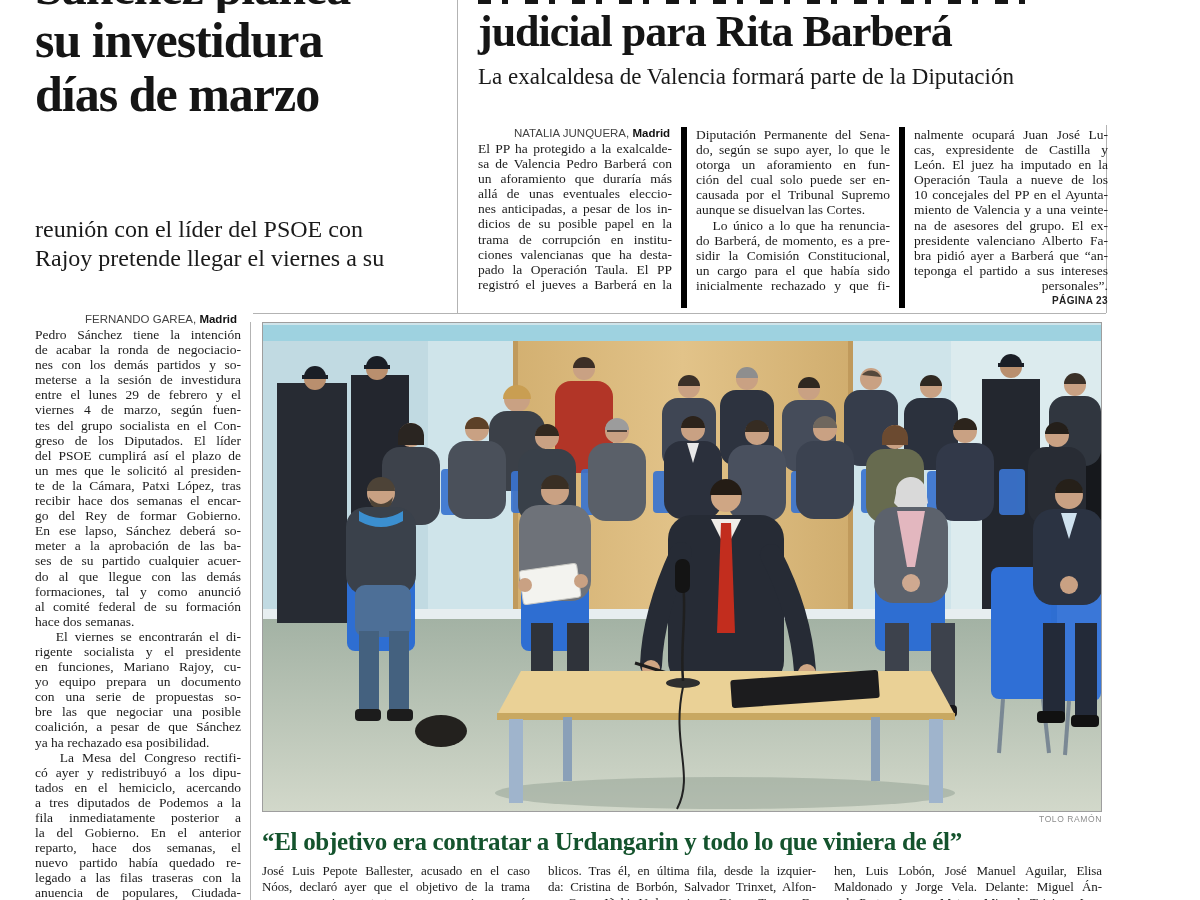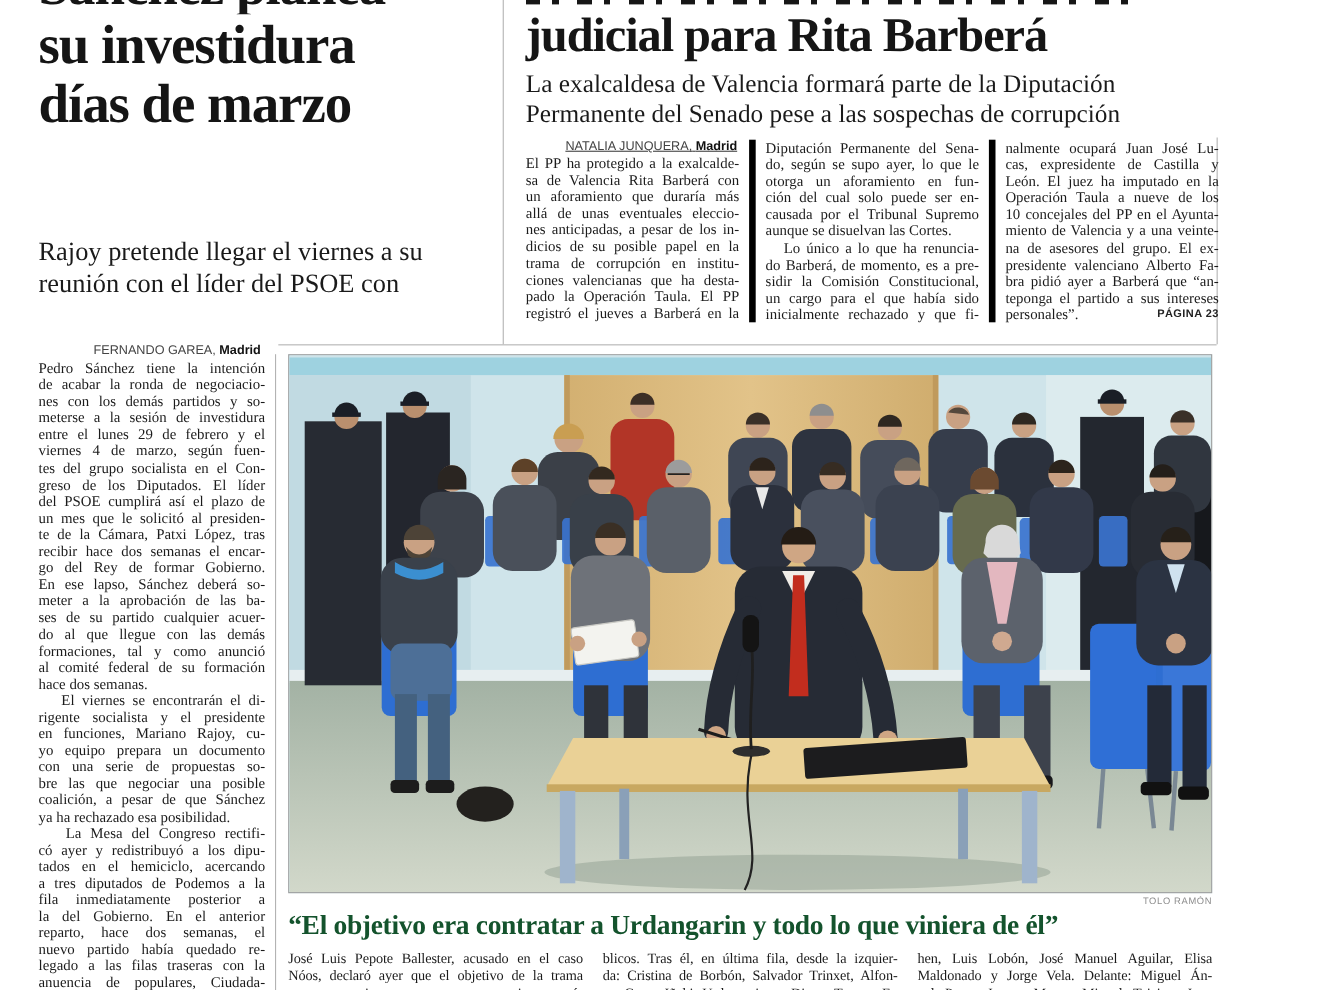--- a/index.html
+++ b/index.html
@@ -17,31 +17,31 @@
   .glyph-tips{height:4px;width:560px;margin-top:0;
      background:repeating-linear-gradient(90deg,#161616 0 13px,transparent 13px 24px,#161616 24px 30px,transparent 30px 47px);}
   #right-hl{left:478px;top:7px;width:630px;}
   #right-hl .hl-line{font-size:44px;line-height:50px;}
   #right-sub{left:478px;top:64px;width:630px;font-size:23px;line-height:26.5px;color:#1a1a1a;}
   
   .byline{font-family:"Liberation Sans",sans-serif;font-size:11.5px;color:#444;
           white-space:nowrap;margin-bottom:2px;}
   .byline .place{font-weight:700;color:#111;}
   #left-colum .byline{padding-left:50px;}
-  .colx .byline{padding-left:36px;text-decoration:underline;}
+  .colx .byline{padding-left:36px;}
   
   .tl{font-size:13.5px;line-height:15.1px;color:#1b1b1b;
       text-align:justify;text-align-last:justify;}
   .tl.fl{text-align-last:left;}
   #left-colum{left:35px;top:313px;width:206px;}
   #right-cols{left:478px;top:127px;width:630px;display:flex;}
   .colx{width:196px;}
   .colx + .colx{border-left:6px solid #000000;margin-left:9px;padding-left:9px;}
   .pageref-line{display:flex;justify-content:space-between;align-items:flex-end;
-      font-size:13.5px;line-height:15.1px;color:#1b1b1b;}
+      font-size:13.5px;line-height:15.1px;color:#1b1b1b;flex-direction:column;}
   .pageref{font-size:10px;font-weight:700;letter-spacing:.4px;font-family:"Liberation Sans",sans-serif;color:#222;}
   
   .vrule{width:1px;background:#b3b3b3;}
   .hrule{height:1px;background:#b3b3b3;}
   
   #photo{left:262px;top:322px;width:840px;height:490px;border:1px solid #9e9e9e;
          box-sizing:border-box;background:#cfe4ea;}
   #photo svg{display:block;}
   #credit{left:262px;top:814px;width:840px;text-align:right;
           font-family:"Liberation Sans",sans-serif;font-size:8.5px;
@@ -59,22 +59,22 @@
 <body>
 
 <div class="abs" id="left-crop">
   <div class="hl-line">Sánchez planea</div>
 </div>
 <div class="abs" id="left-hl">
   <div class="hl-line">su investidura</div>
   <div class="hl-line">días de marzo</div>
 </div>
 <div class="abs" id="left-sub">
+  <div>reunión con el líder del PSOE con</div>
   <div>Rajoy pretende llegar el viernes a su</div>
-  <div>reunión con el líder del PSOE con</div>
 </div>
 <div class="abs" id="left-colum">
   <div class="byline">
     <span>FERNANDO GAREA,</span>
     <span class="place">Madrid</span>
   </div>
   <div>
       <div class="tl">Pedro Sánchez tiene la intención</div>
       <div class="tl">de acabar la ronda de negociacio-</div>
       <div class="tl">nes con los demás partidos y so-</div>
@@ -122,31 +122,30 @@
 <div class="abs hrule" style="left:253px;top:313px;width:853px;"></div>
 
 <div class="abs" id="right-crop">
   <div class="glyph-tips"></div>
 </div>
 <div class="abs" id="right-hl">
   <div class="hl-line">judicial para Rita Barberá</div>
 </div>
 <div class="abs" id="right-sub">
   <div>La exalcaldesa de Valencia formará parte de la Diputación</div>
-  <div>Permanente del Senado pese a las sospechas de corrupción</div>
 </div>
 <div class="abs" id="right-cols">
   <div class="colx">
     <div class="byline">
       <span>NATALIA JUNQUERA,</span>
       <span class="place">Madrid</span>
     </div>
     <div>
         <div class="tl">El PP ha protegido a la exalcalde-</div>
-        <div class="tl">sa de Valencia Rita Barberá con</div>
+        <div class="tl">sa de Valencia Pedro Barberá con</div>
         <div class="tl">un aforamiento que duraría más</div>
         <div class="tl">allá de unas eventuales eleccio-</div>
         <div class="tl">nes anticipadas, a pesar de los in-</div>
         <div class="tl">dicios de su posible papel en la</div>
         <div class="tl">trama de corrupción en institu-</div>
         <div class="tl">ciones valencianas que ha desta-</div>
         <div class="tl">pado la Operación Taula. El PP</div>
         <div class="tl">registró el jueves a Barberá en la</div>
       </div>
   </div>

